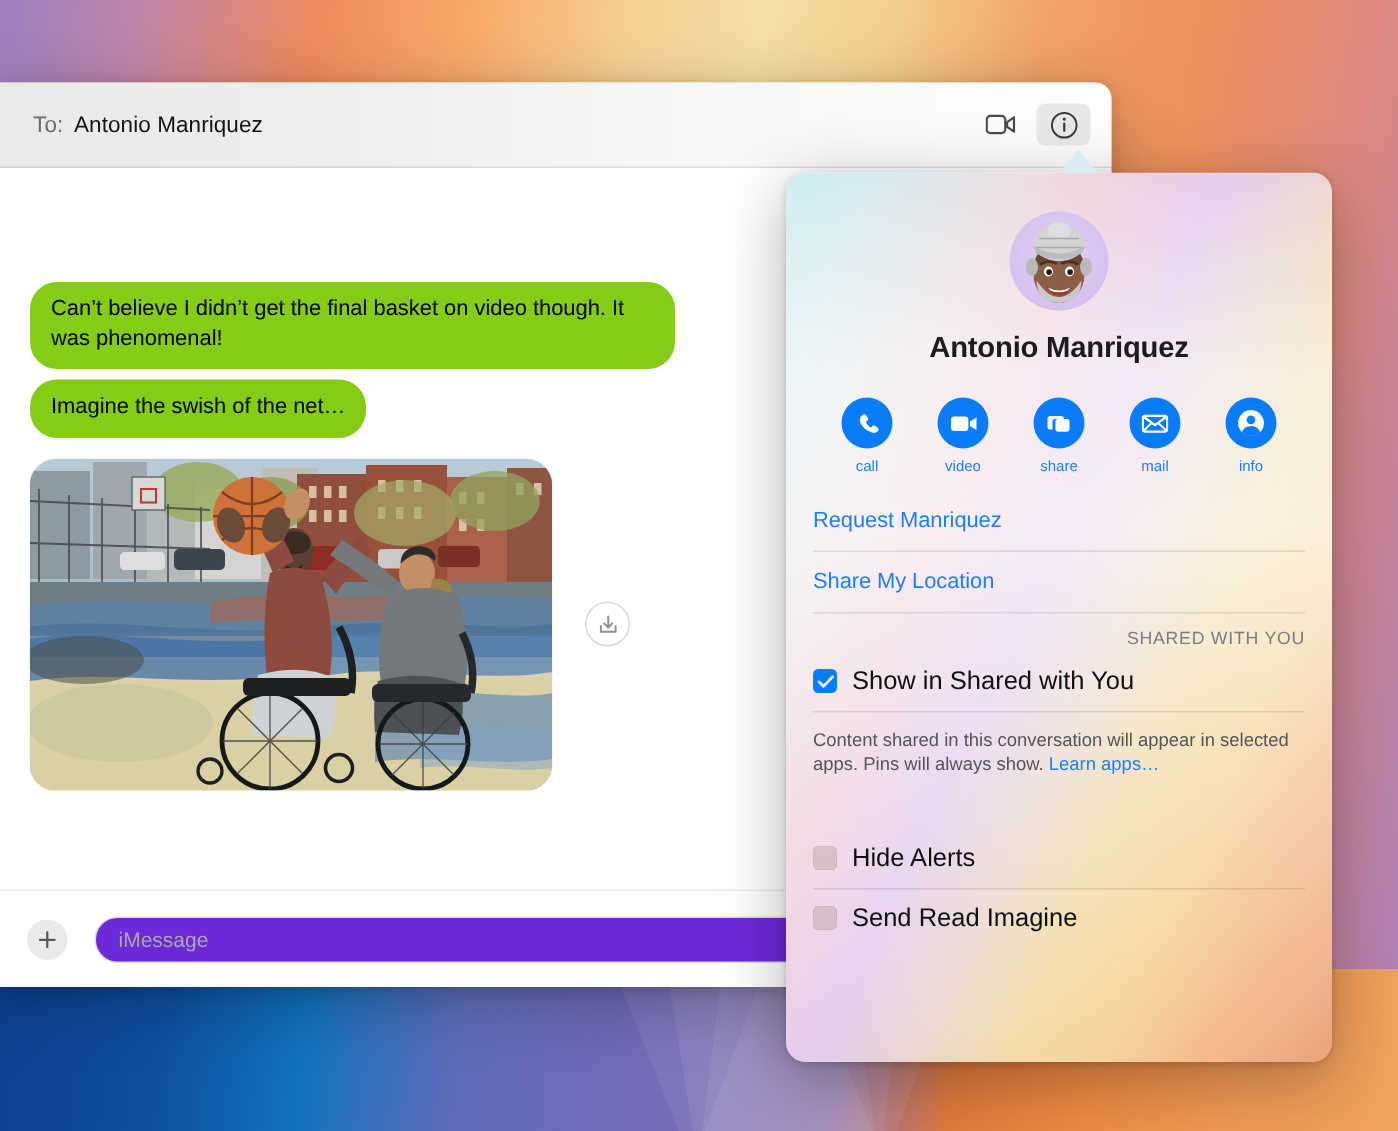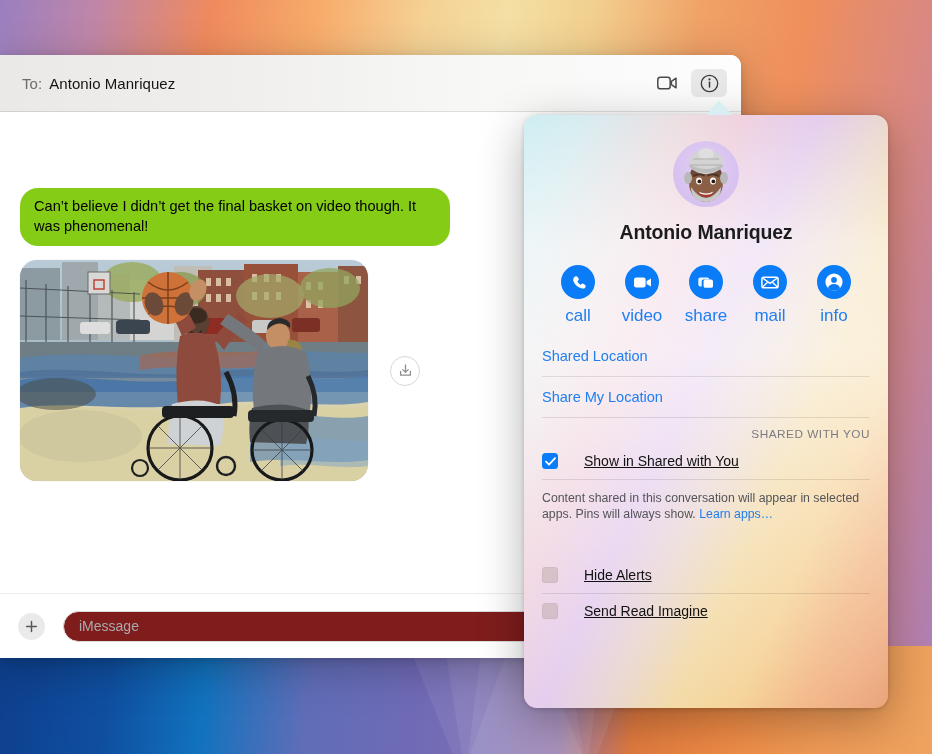--- a/index.html
+++ b/index.html
@@ -114,21 +114,21 @@
   }
   .plus-btn {
     width:27px; height:27px; border-radius:50%; background:#eaeaea;
     display:flex; align-items:center; justify-content:center;
     color:#58585b; font-size:19px; line-height:1; flex:none;
   }
   .imsg-input {
     flex:1; height:31px; margin-left:18px; margin-right:4px;
     border:1px solid #dcdcdc; border-radius:16px;
     display:flex; align-items:center; padding:0 15px;
-    font-size:14px; color:#a9a9ad; background:#7f1d1d;
+    font-size:14px; color:#a9a9ad; background:#6d28d9;
   }
 
   
   #info-popover {
     position:absolute; left:524px; top:115px; width:364px; height:593px;
     border-radius:13px;
     box-shadow: 0 12px 46px rgba(0,0,0,0.30), 0 1px 5px rgba(0,0,0,0.17);
     overflow:hidden;
     background:
       linear-gradient(to bottom,
@@ -166,37 +166,37 @@
   .actions-row {
     display:flex; justify-content:space-between;
     padding:21px 30px 0 30px;
   }
   .action { width:48px; display:flex; flex-direction:column; align-items:center; }
   .action-circle {
     width:34px; height:34px; border-radius:50%; background:#0a7cf7;
     display:flex; align-items:center; justify-content:center;
     color:#fff;
   }
-  .action-label { margin-top:7px; font-size:17px; color:#1f7ef0; }
+  .action-label { margin-top:7px; font-size:10px; color:#1f7ef0; }
 
   .pop-section { padding:0 18px; }
   .link-row {
     font-size:14.6px; color:#1f7ef0; padding:12px 0 12px 0;
     letter-spacing:-0.05px;
   }
   .divider { height:1px; background:rgba(0,0,0,0.10); }
 
   .section-head {
     font-size:11.8px; color:#7b7b80; letter-spacing:0.5px;
     padding:9px 0 3px 0;
     text-align:right;
   }
   .check-row {
-    display:flex; align-items:center; gap:26px;
-    padding:9px 0 10px 0; font-size:14px; color:#111;text-decoration:underline;
+    display:flex; align-items:center; gap:10px;
+    padding:9px 0 10px 0; font-size:17px; color:#111;
   }
   .cb {
     width:16px; height:16px; border-radius:3.5px; flex:none;
     display:flex; align-items:center; justify-content:center;
   }
   .cb.on { background:#0a7cf7; color:#fff; }
   .cb.off { background:rgba(160,140,125,0.30); box-shadow: inset 0 0 0 0.5px rgba(0,0,0,0.07); }
   .note {
     font-size:12.3px; color:#54545a; line-height:1.32;
     padding:10px 0 12px 0;
@@ -243,20 +243,23 @@
   <div class="chat-area">
 
     <div class="msg-row out">
       <div class="bubble out">Thank</div>
     </div>
 
     <div class="msg-row" style="margin-top:20px">
       <div class="bubble in">Can’t believe I didn’t get the final basket on video though. It was phenomenal!</div>
     </div>
 
+    <div class="msg-row">
+      <div class="bubble in">Imagine the swish of the net…</div>
+    </div>
 
     <div class="photo-row">
       <div class="photo-bubble">
         <svg width="348" height="221" viewBox="0 0 348 221" preserveAspectRatio="none">
           <defs>
             <linearGradient id="skyg" x1="0" y1="0" x2="0" y2="1">
               <stop offset="0" stop-color="#b9cbd6"></stop>
                 <stop offset="1" stop-color="#8fa6b3"></stop>
             </linearGradient>
           </defs>
@@ -481,21 +484,21 @@
             <circle cx="9" cy="9" r="8.6" fill="#fff"></circle>
             <circle cx="9" cy="6.9" r="2.9" fill="#0a7cf7"></circle>
             <path d="M2.9 15.2 q1.6 -4.2 6.1 -4.2 q4.5 0 6.1 4.2 q-2.4 2.4 -6.1 2.4 q-3.7 0 -6.1 -2.4 Z" fill="#0a7cf7"></path>
           </svg>
         </div>
         <div class="action-label">info</div>
       </div>
     </div>
 
     <div class="pop-section" style="margin-top:10px">
-      <div class="link-row">Shared Location</div>
+      <div class="link-row">Request Manriquez</div>
       <div class="divider"></div>
       <div class="link-row">Share My Location</div>
       <div class="divider"></div>
     </div>
 
     <div class="pop-section">
       <div class="section-head">SHARED WITH YOU</div>
       <div class="check-row">
         <span class="cb on">
           <svg width="11" height="9" viewBox="0 0 11 9">

